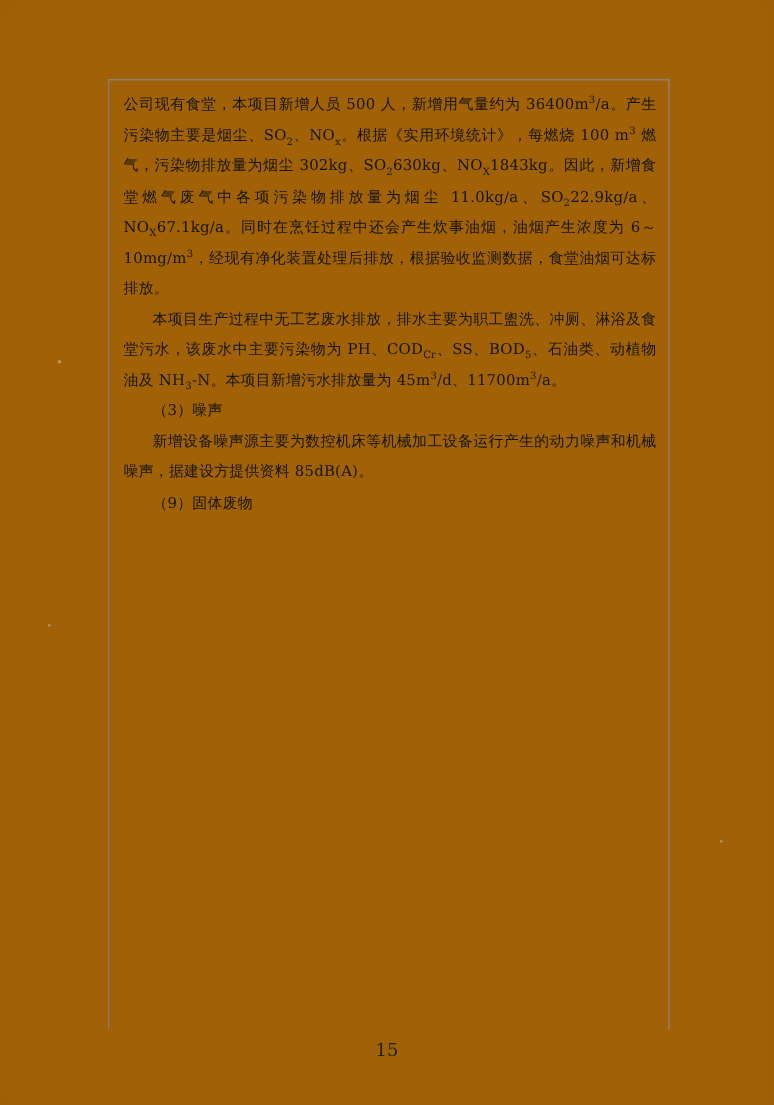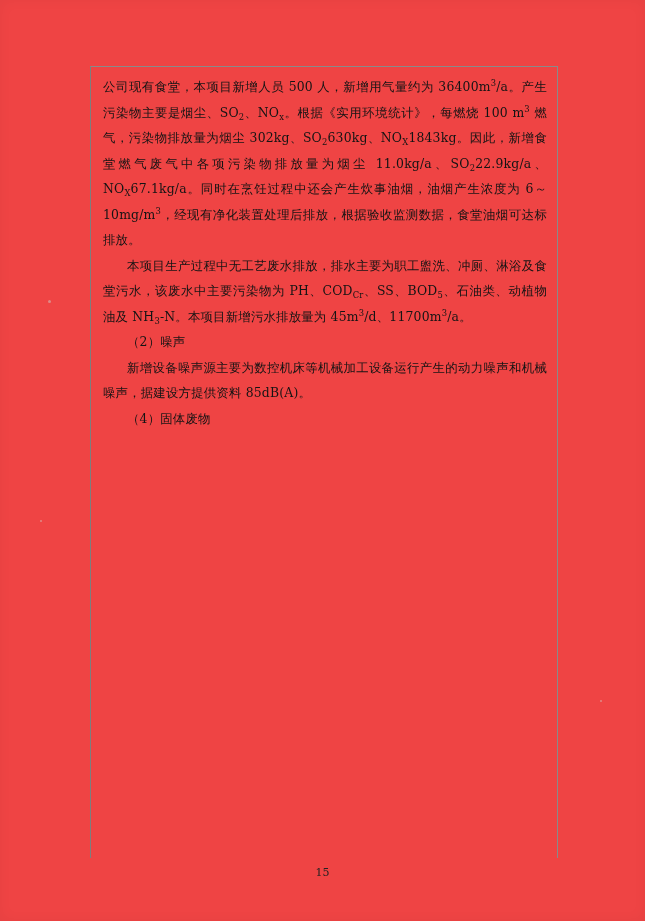--- a/index.html
+++ b/index.html
@@ -12,21 +12,21 @@
     height: 921px;
     font-family: "DejaVu Serif", "Liberation Serif", serif;
     position: relative;
     overflow: hidden;
   }
   #page {
     position: absolute;
     left: 0; top: 0;
     width: 645px;
     height: 921px;
-    background: #ef4444;
+    background: #a16207;
   }
   
   #page::before {
     content: "";
     position: absolute;
     left: 0; top: 0; right: 0; bottom: 0;
     box-shadow: inset 0 0 14px rgba(0,0,0,0.045);
     pointer-events: none;
   }
   
@@ -65,21 +65,21 @@
   sub, sup {
     font-size: 8.4px;
     line-height: 0;
   }
   #pagenum {
     position: absolute;
     left: 0;
     top: 866px;
     width: 645px;
     text-align: center;
-    font-size: 11px;
+    font-size: 15px;
     color: #222;
   }
   
   .speck {
     position: absolute;
     background: #cfcfc9;
     border-radius: 50%;
     opacity: 0.5;
   }
 </style>
@@ -93,23 +93,23 @@
   <div class="speck" style="left:40px; top:520px; width:2px; height:2px;"></div>
   <div class="speck" style="left:600px; top:700px; width:2px; height:2px;"></div>
 
   <div id="content">
 
     <p>公司现有食堂，本项目新增人员 500 人，新增用气量约为 36400m<sup>3</sup>/a。产生污染物主要是烟尘、SO<sub>2</sub>、NO<sub>x</sub>。根据《实用环境统计》，每燃烧 100 m<sup>3</sup> 燃气，污染物排放量为烟尘 302kg、SO<sub>2</sub>630kg、NO<sub>X</sub>1843kg。因此，新增食堂燃气废气中各项污染物排放量为烟尘 11.0kg/a、SO<sub>2</sub>22.9kg/a、NO<sub>X</sub>67.1kg/a。同时在烹饪过程中还会产生炊事油烟，油烟产生浓度为 6～10mg/m<sup>3</sup>，经现有净化装置处理后排放，根据验收监测数据，食堂油烟可达标排放。</p>
 
 
     <p class="indent">本项目生产过程中无工艺废水排放，排水主要为职工盥洗、冲厕、淋浴及食堂污水，该废水中主要污染物为 PH、COD<sub>Cr</sub>、SS、BOD<sub>5</sub>、石油类、动植物油及 NH<sub>3</sub>-N。本项目新增污水排放量为 45m<sup>3</sup>/d、11700m<sup>3</sup>/a。</p>
 
-    <p class="heading">（2）噪声</p>
+    <p class="heading">（3）噪声</p>
 
     <p class="indent">新增设备噪声源主要为数控机床等机械加工设备运行产生的动力噪声和机械噪声，据建设方提供资料 85dB(A)。</p>
 
-    <p class="heading">（4）固体废物</p>
+    <p class="heading">（9）固体废物</p>
 
 
   </div>
 
   <div id="pagenum">15</div>
 </div>
 
 </body></html>

